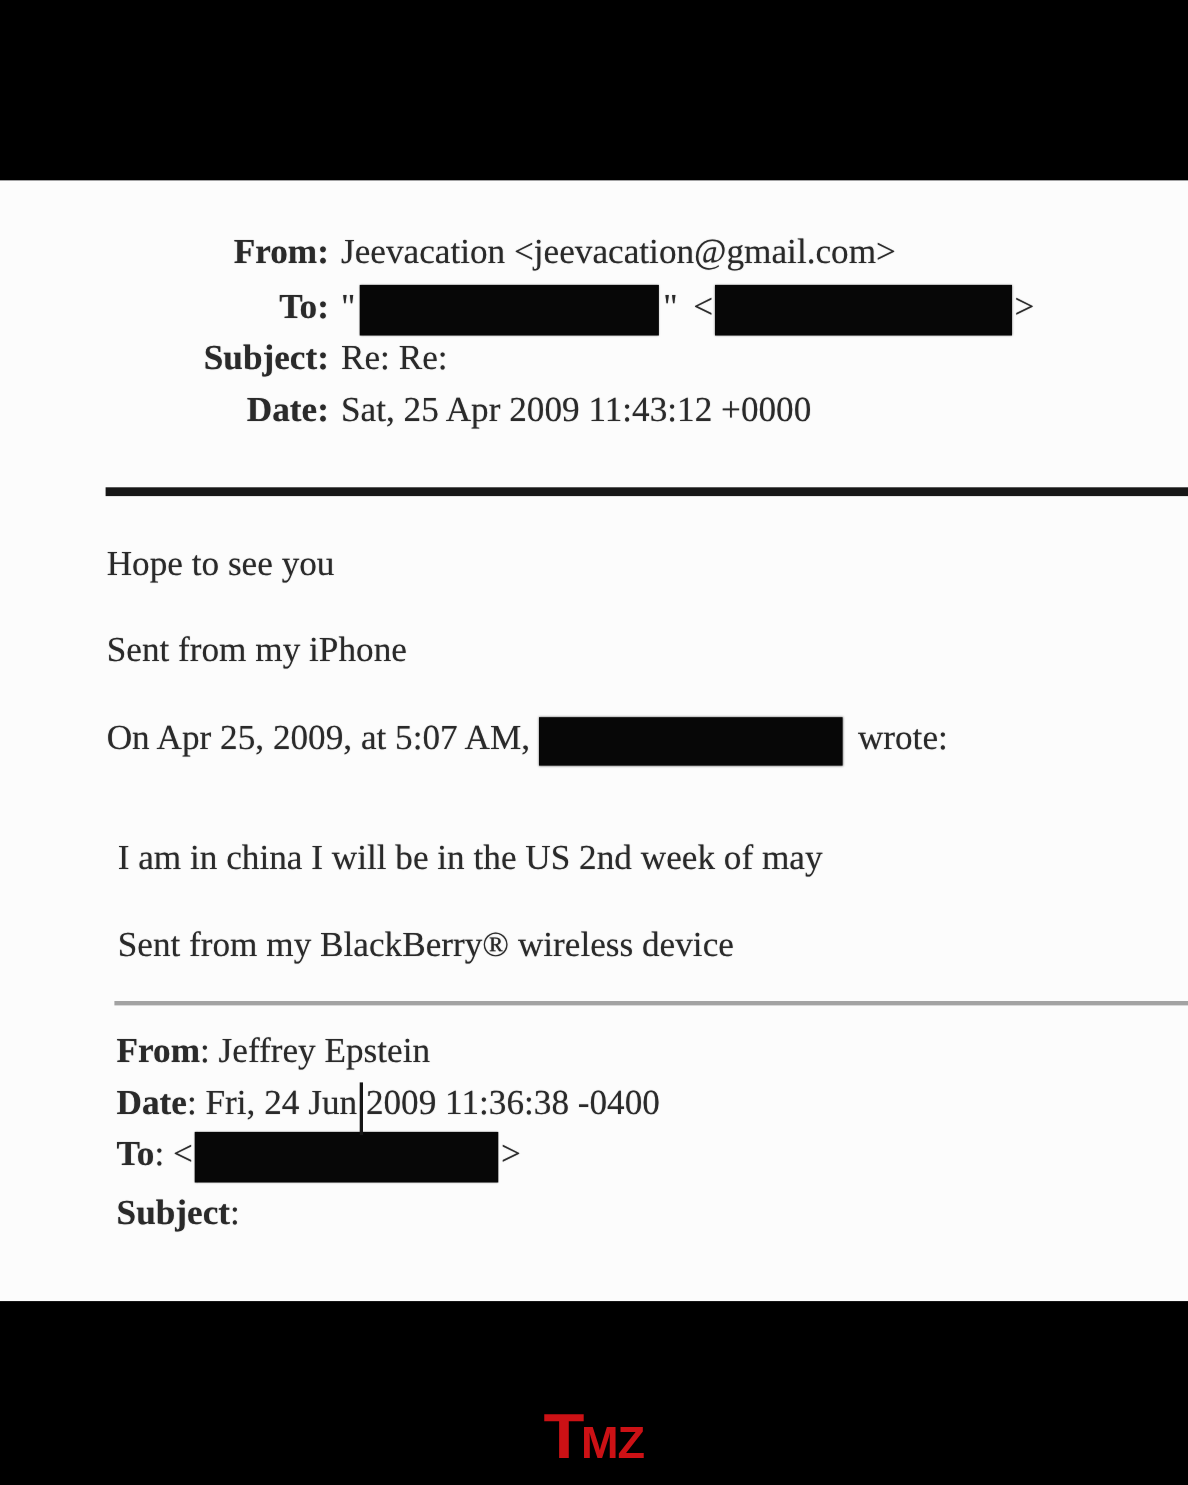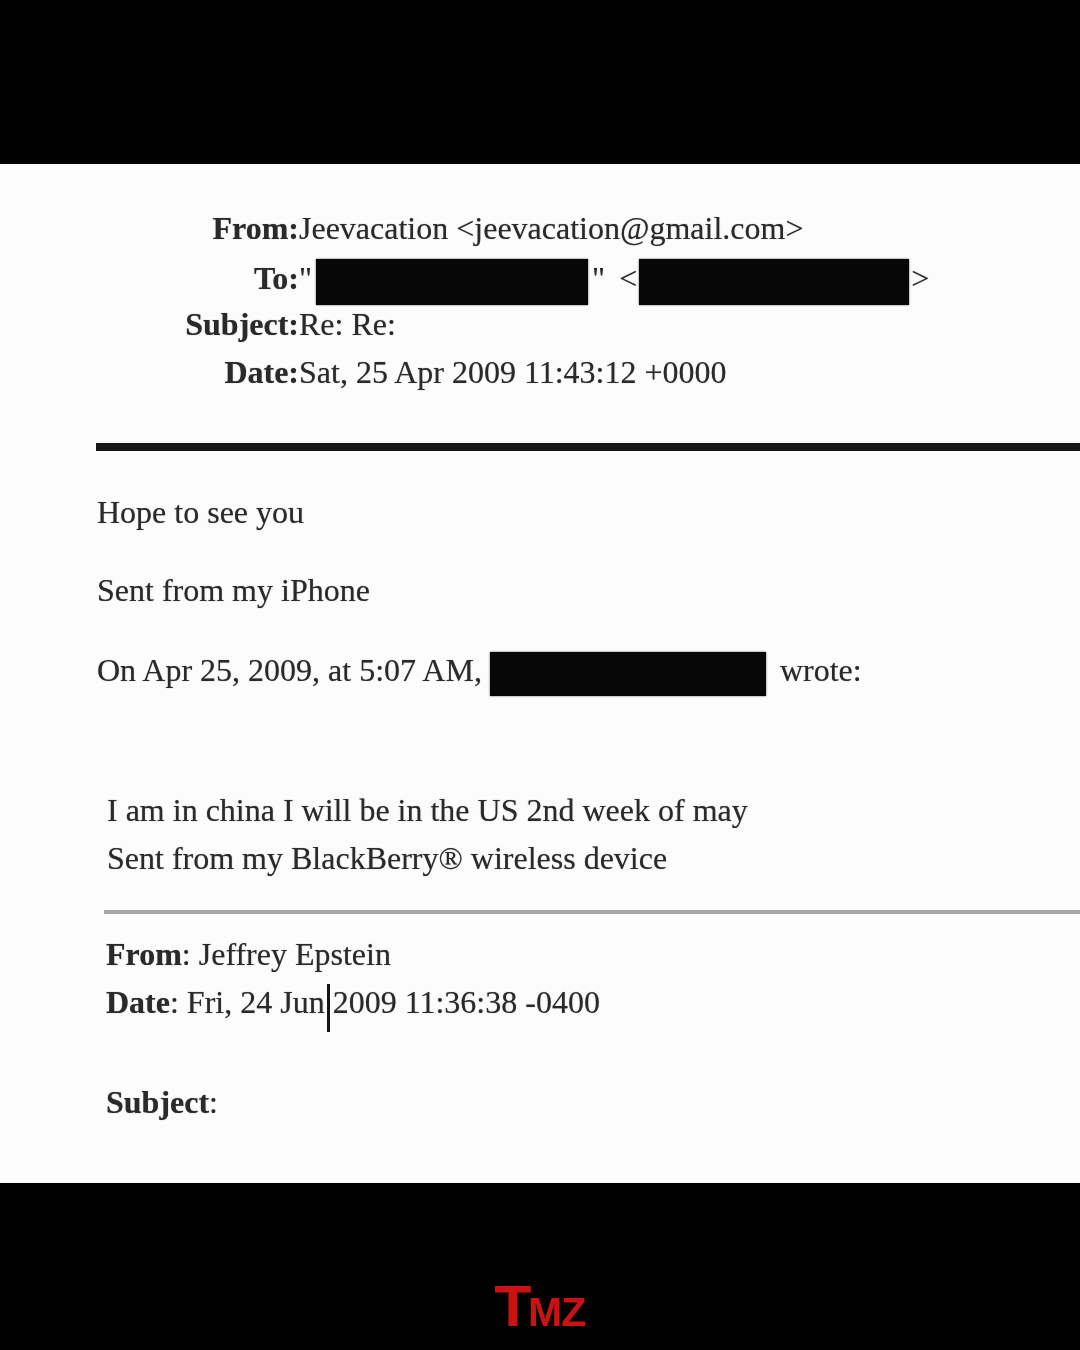--- a/index.html
+++ b/index.html
@@ -23,21 +23,21 @@
     position: absolute;
     font-size: 32px;
     color: #2a2a2a;
     text-shadow: 0 0 1px rgba(40,40,40,0.55);
     white-space: nowrap;
   }
   .bold { font-weight: bold; }
   
   .hrow { left: 0; width: 1080px; line-height: 48px; }
   .hrow .hlabel { display: inline-block; width: 258px; text-align: right; font-weight: bold; padding-left: 41px; }
-  .hrow .hval { }
+  .hrow .hval { margin-left: 11px; }
   .redact {
     display: inline-block;
     background: #070707;
     vertical-align: middle;
     box-shadow: 0 0 2px rgba(0,0,0,0.6);
   }
   .r-to1 { width: 272px; height: 46px; margin: 0 4px; }
   .r-to2 { width: 270px; height: 46px; margin: 0 2px; }
   .r-quote { width: 276px; height: 44px; margin: 0 4px 0 8px; }
   .r-to3 { width: 276px; height: 46px; margin: 0 2px; }
@@ -88,34 +88,37 @@
   <div class="rule-thick"></div>
 
   <div class="txt lh44" style="left:97px; top:568px">Sent from my iPhone</div>
 
   <div class="txt lh44" style="left:97px; top:490px">Hope to see you</div>
 
   <div class="txt lh52" style="left:97px; top:644px">
     <span>On Apr 25, 2009, at 5:07 AM,</span><span class="redact r-quote"></span><span class="suffix">wrote:</span>
   </div>
 
-  <div class="txt lh44" style="left:107px; top:788px">I am in china I will be in the US 2nd week of may</div>
+  <div class="txt lh44" style="left:107px; top:757px">I am in china I will be in the US 2nd week of may</div>
 
   <div class="txt lh44" style="left:107px; top:836px">Sent from my BlackBerry® wireless device</div>
 
   <div class="rule-thin"></div>
 
   <div class="txt" style="left:106px; top:930px; line-height:48px">
     <span class="bold">From</span><span>: Jeffrey Epstein</span>
   </div>
 
   <div class="txt" style="left:106px; top:978px; line-height:48px">
     <span class="bold">Date</span><span>: Fri, 24 Jun 2009 11:36:38 -0400</span>
   </div>
 
+  <div class="txt lh52" style="left:106px; top:1022px">
+    <span class="bold">To</span><span>: </span><span>&lt;</span><span class="redact r-to3"></span><span>&gt;</span>
+  </div>
 
   <div class="txt" style="left:106px; top:1078px; line-height:48px">
     <span class="bold">Subject</span><span>:</span>
   </div>
 
   <div class="artifact"></div>
 
 
   <div class="bar bar-bottom">
     <div class="tmz" style="color: rgb(204, 17, 21);">

